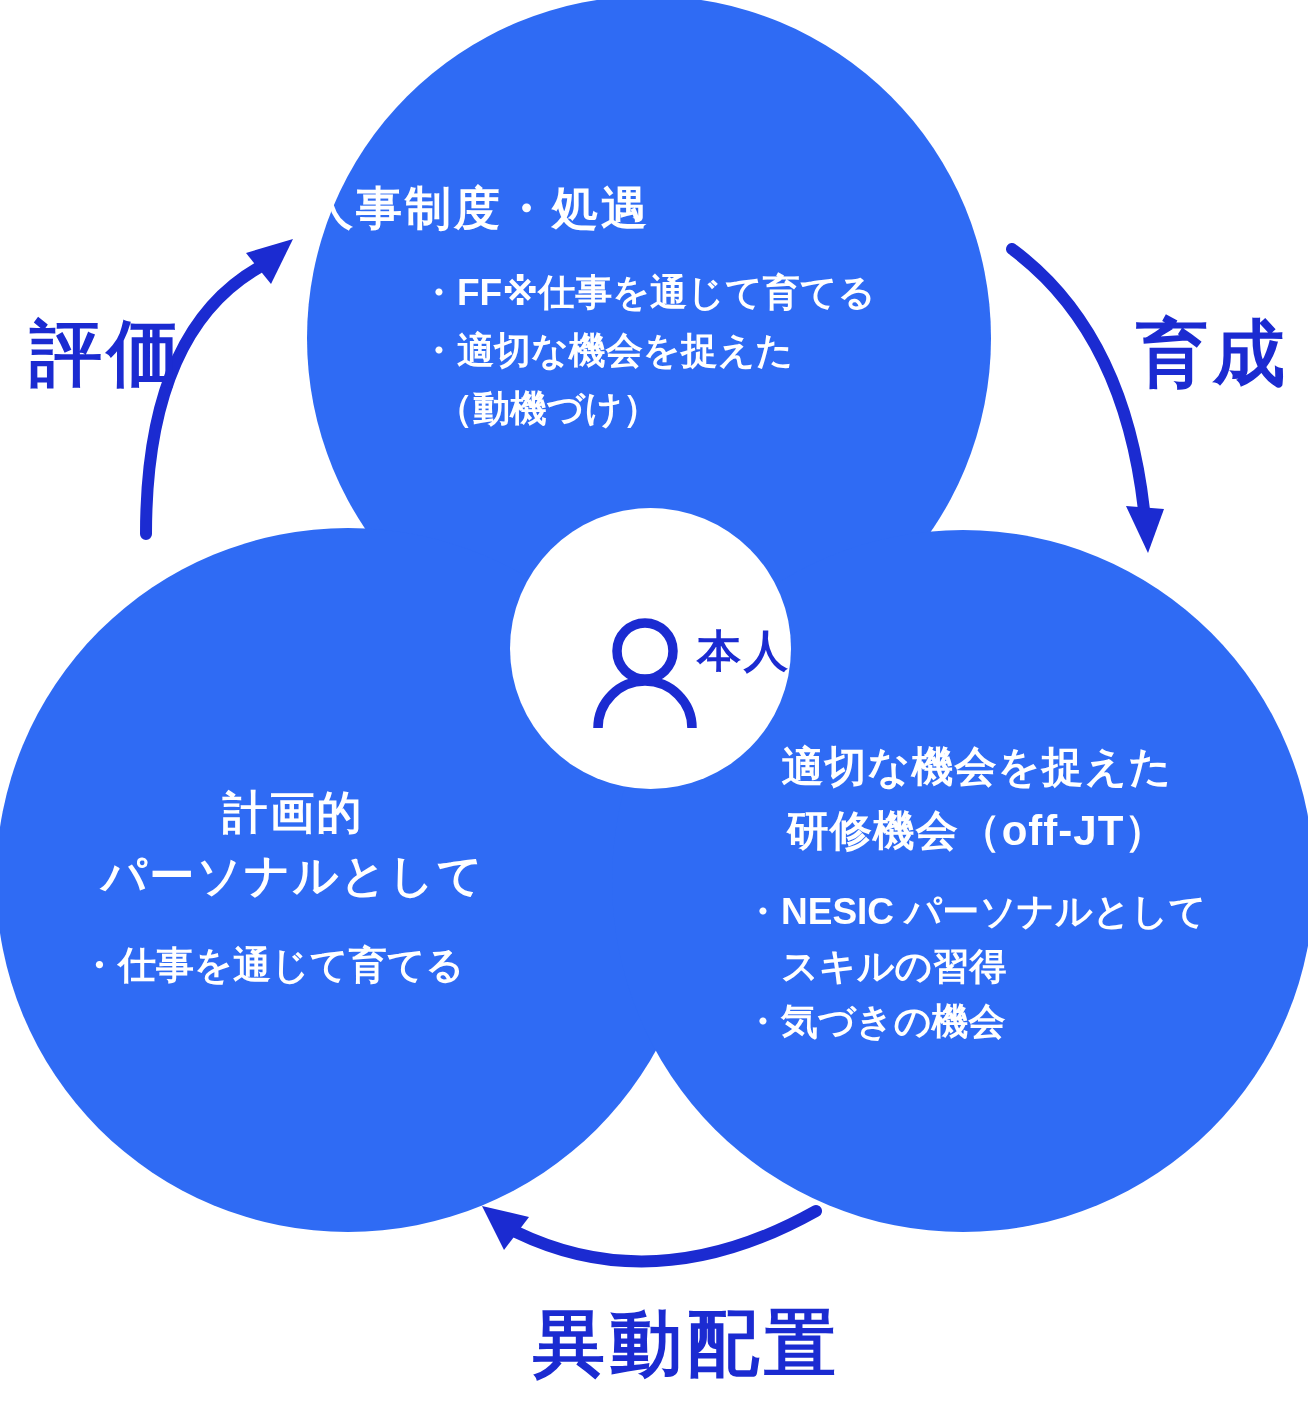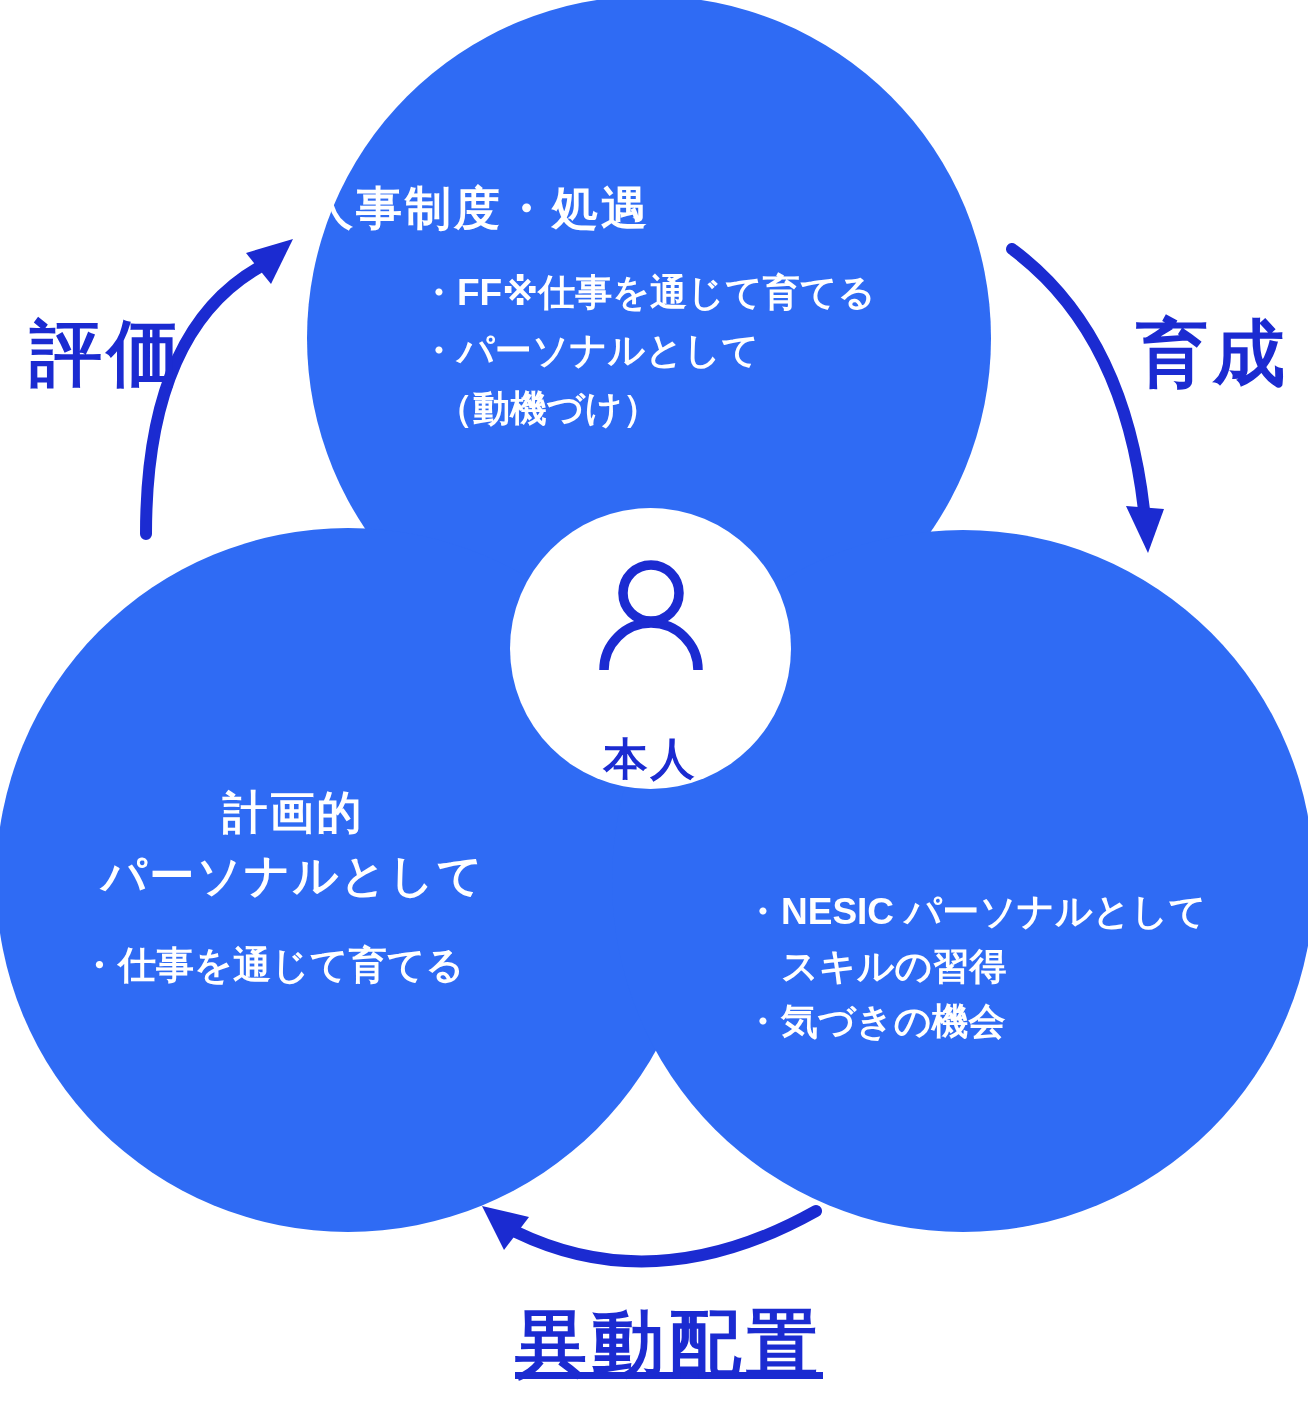--- a/index.html
+++ b/index.html
@@ -29,26 +29,26 @@
   .left-title{left:0px;top:781px;width:586px;text-align:center;font-size:45px;line-height:63px;letter-spacing:2px;}
   .left-bullets{left:80px;top:936px;font-size:38px;line-height:58px;}
   .right-title{left:732px;top:735px;width:490px;text-align:center;font-size:42px;line-height:64px;letter-spacing:1px;}
   .right-bullets{left:744px;top:884px;font-size:37px;line-height:55px;}
   .indent-small{padding-left:16px;}
   .indent-hanging{padding-left:37px;}
 
   .cycle-label{position:absolute;color:var(--accent-dark-blue);font-weight:bold;font-size:72px;letter-spacing:5px;}
   .label-eval{left:30px;top:306px;}
   .label-grow{left:1136px;top:306px;}
-  .label-move{left:515px;top:1296px;text-decoration:underline;}
+  .label-move{left:533px;top:1296px;}
 
   .center-badge{
     position:absolute;left:510px;top:508px;width:281px;height:281px;
     border-radius:50%;background:var(--text-white);
-    display:flex;flex-direction:column;align-items:center;justify-content:space-between;
+    display:flex;flex-direction:row;align-items:center;justify-content:flex-end;
   }
   .person-svg{margin-top:52px;width:104px;height:114px;display:block;}
   .person-svg .stroke{fill:none;stroke:var(--accent-dark-blue);stroke-width:9.5;}
   .center-label{margin-top:6px;color:var(--accent-dark-blue);font-weight:bold;font-size:44px;letter-spacing:3px;}
 </style>
 </head>
 <body>
 
 <div class="stage">
 
@@ -61,32 +61,36 @@
     <polygon class="arrow-head" points="293,239 271,284 246,253"></polygon>
     <path class="arrow-path" d="M 1012 249 Q 1124 332 1144 510"></path>
     <polygon class="arrow-head" points="1148,553 1164,509 1126,506"></polygon>
     <path class="arrow-path" d="M 816 1211 Q 657 1300 516 1232"></path>
     <polygon class="arrow-head" points="482,1206 529,1217 504,1250"></polygon>
   </svg>
 
   <div class="ctext top-title">人事制度・処遇</div>
   <div class="ctext top-bullets">
     <div>・FF※仕事を通じて育てる</div>
-    <div>・パーソナルとして</div>
+    <div>・適切な機会を捉えた</div>
     <div class="indent-small">（動機づけ）</div>
   </div>
 
   <div class="ctext left-title">
     <div>計画的</div>
     <div>パーソナルとして</div>
   </div>
   <div class="ctext left-bullets">
     <div>・仕事を通じて育てる</div>
   </div>
 
+  <div class="ctext right-title">
+    <div>適切な機会を捉えた</div>
+    <div>研修機会（off-JT）</div>
+  </div>
   <div class="ctext right-bullets">
     <div>・NESIC パーソナルとして</div>
     <div class="indent-hanging">スキルの習得</div>
     <div>・気づきの機会</div>
   </div>
 
   <div class="cycle-label label-eval">評価</div>
   <div class="cycle-label label-grow">育成</div>
   <div class="cycle-label label-move">異動配置</div>
 

